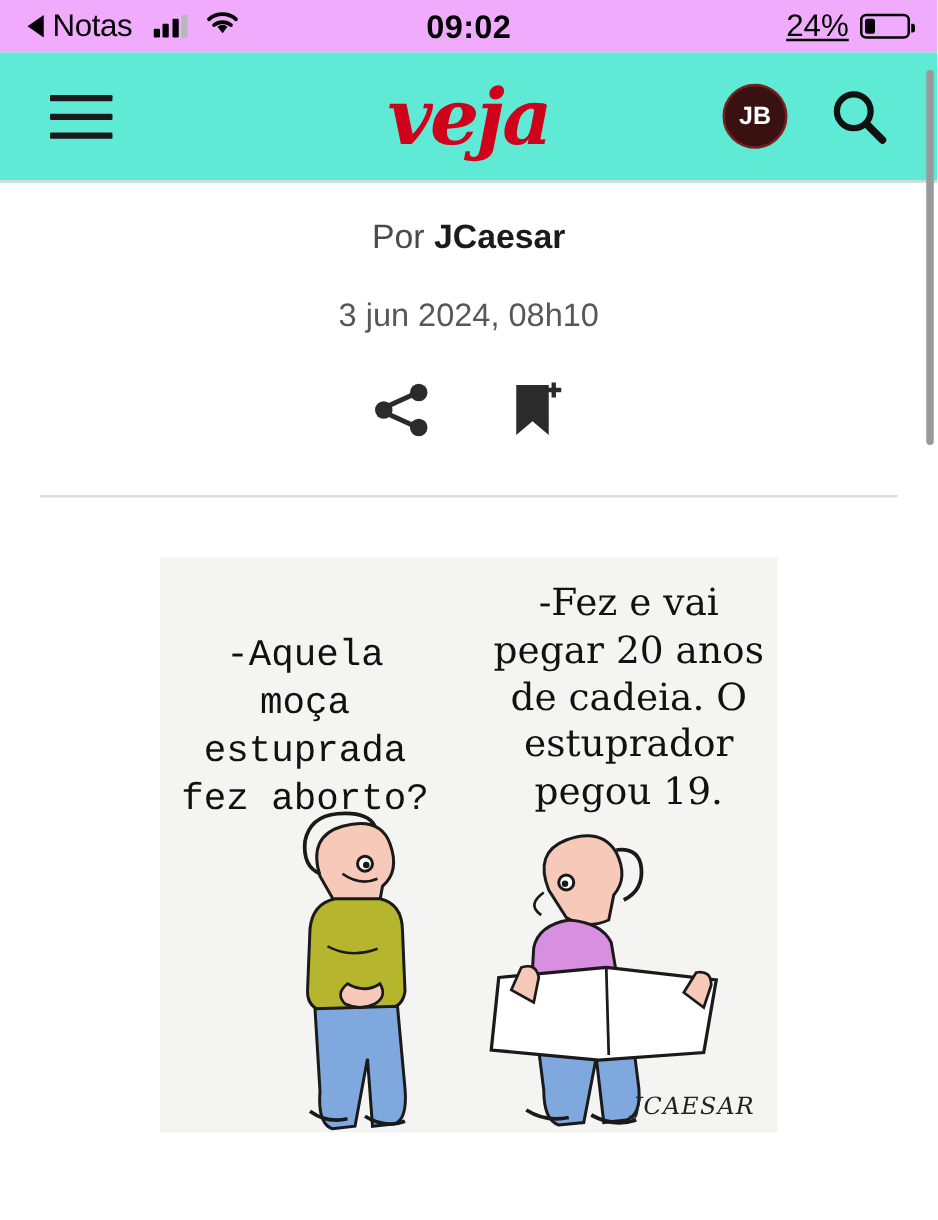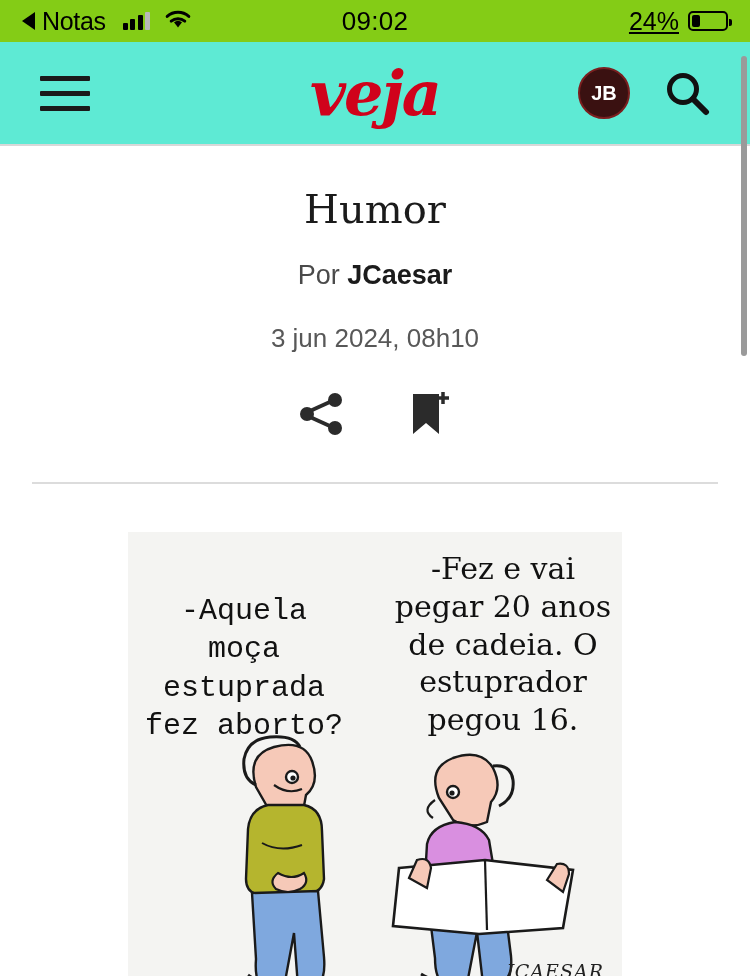--- a/index.html
+++ b/index.html
@@ -10,21 +10,21 @@
     font-family: "Liberation Sans", sans-serif;
     overflow: hidden;
   }
 
   
   .statusbar {
     height: 42px;
     display: flex;
     align-items: center;
     padding: 16px 22px;
-    background: #84cc16;
+    background: #f0abfc;
     position: relative;
   }
   .sb-left {
     display: flex;
     align-items: center;
     gap: 7px;
     font-size: 25px;
     color: #000;
     letter-spacing: -0.3px;
   }
@@ -33,21 +33,21 @@
     border-top: 9px solid transparent;
     border-bottom: 9px solid transparent;
     border-right: 13px solid #000;
     display: inline-block;
   }
   .sb-center {
     position: absolute;
     left: 0; right: 0;
     text-align: center;
     font-size: 26px;
-    font-weight: normal;
+    font-weight: bold;
     color: #000;
     letter-spacing: 0.3px;
   }
   .sb-right {
     margin-left: auto;
     display: flex;
     align-items: center;
     gap: 9px;
     font-size: 25px;
     color: #000;
@@ -276,21 +276,20 @@
     <div class="search-icon">
       <svg width="46" height="46" viewBox="0 0 46 46">
         <circle cx="19" cy="19" r="13.5" stroke="#111" stroke-width="5" fill="none"></circle>
         <line x1="29" y1="29" x2="42" y2="42" stroke="#111" stroke-width="6" stroke-linecap="round"></line>
       </svg>
     </div>
   </div>
 </div>
 
 <div class="article">
-  <div class="kicker">Humor</div>
   <div class="byline">
     <span>Por</span>
     <b>JCaesar</b>
   </div>
   <div class="date">3 jun 2024, 08h10</div>
 
   <div class="actions">
     <div class="act-btn">
       <svg width="52" height="52" viewBox="0 0 52 52">
         <circle cx="40" cy="12" r="7" fill="#2b2b2b"></circle>
@@ -309,21 +308,21 @@
     </div>
   </div>
 
   <div class="divider"></div>
 </div>
 
 <div class="comic-wrap">
   <div class="comic">
 
     <div class="balloon-l">-Aquela moça estuprada fez aborto?</div>
-    <div class="balloon-r">-Fez e vai pegar 20 anos de cadeia. O estuprador pegou 16.</div>
+    <div class="balloon-r">-Fez e vai pegar 20 anos de cadeia. O estuprador pegou 19.</div>
 
     <svg class="fig fig-l" width="150" height="265" viewBox="0 0 150 265">
       <path d="M56 60 q-10 -32 18 -40 q30 -8 38 14 q8 22 -6 34 l-4 22 q-16 8 -30 -2z" fill="#f6c9b8" stroke="#1a1a1a" stroke-width="2.4"></path>
       <path d="M56 58 q-14 -6 -12 -26 q4 -20 26 -22 q24 -2 30 10" fill="none" stroke="#1a1a1a" stroke-width="3"></path>
       <circle cx="92" cy="50" r="6" fill="#fff" stroke="#1a1a1a" stroke-width="2.4"></circle>
       <circle cx="93" cy="51" r="2.6" fill="#1a1a1a"></circle>
       <path d="M74 58 q14 10 28 4" fill="none" stroke="#1a1a1a" stroke-width="2.2"></path>
       <path d="M104 78 q18 4 18 26 l2 48 q-2 14 -16 14 l-48 2 q-14 -2 -14 -16 l2 -50 q2 -20 20 -24z" fill="#b5b52e" stroke="#1a1a1a" stroke-width="2.4"></path>
       <path d="M62 116 q18 10 40 2" fill="none" stroke="#1a1a1a" stroke-width="2"></path>
       <path d="M52 166 l66 -2 l6 66 q2 24 -8 28 l-18 2 l-4 -54 l-10 54 l-18 2 q-12 -4 -10 -30z" fill="#7fa8de" stroke="#1a1a1a" stroke-width="2.4"></path>

